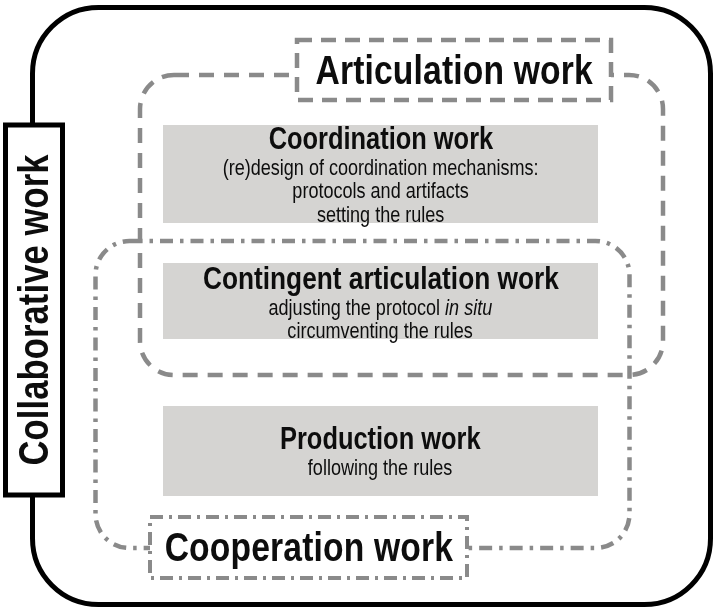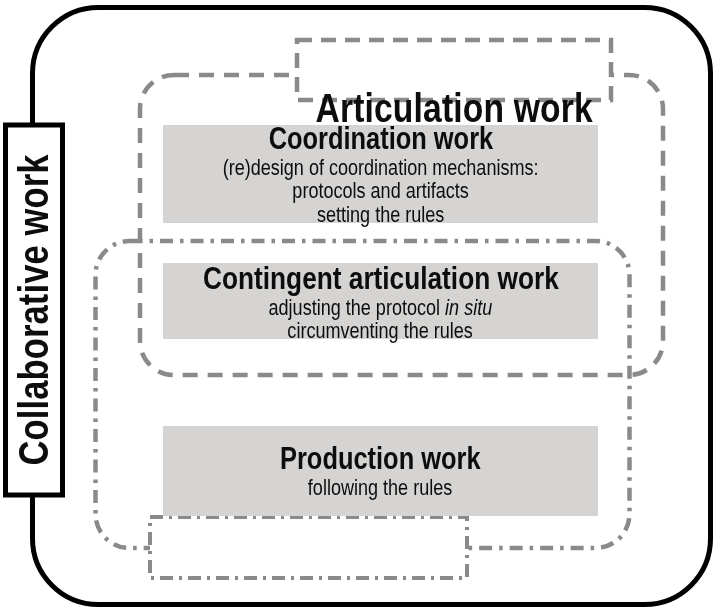--- a/index.html
+++ b/index.html
@@ -44,38 +44,41 @@
 
     <rect x="150" y="517" width="317" height="61" fill="#ffffff" stroke="#8a8a8a" stroke-width="4" stroke-dasharray="13 6 3 6"></rect>
 
     <rect x="5.5" y="125" width="57" height="370" fill="#ffffff" stroke="#000000" stroke-width="5"></rect>
   </svg>
 
   <div class="abs rot-label" style="left:5px; top:125px; width:58px; height:370px;">
     <span class="cond outer-label" style="font-size:42px;">Collaborative work</span>
   </div>
 
-  <div class="abs" style="left:297px; top:40px; width:314px; height:60px;margin-top:38px;">
+  <div class="abs" style="left:297px; top:40px; width:314px; height:60px;">
     <span class="cond outer-label">Articulation work</span>
   </div>
 
   <div class="abs col graybox" style="left:163px; top:125px; width:435px; height:98px;">
     <span class="cond box-title">Coordination work</span>
     <span class="cond box-sub">(re)design of coordination mechanisms:</span>
     <span class="cond box-sub">protocols and artifacts</span>
     <span class="cond box-sub">setting the rules</span>
   </div>
 
   <div class="abs col graybox" style="left:163px; top:263px; width:435px; height:76px;">
     <span class="cond box-title-lg">Contingent articulation work</span>
     <span class="cond box-sub">
       <span>adjusting the protocol</span><span class="it gap-left">in situ</span>
     </span>
     <span class="cond box-sub">circumventing the rules</span>
   </div>
 
-  <div class="abs col graybox" style="left:163px; top:426px; width:435px; height:90px;">
+  <div class="abs col graybox" style="left:163px; top:406px; width:435px; height:90px;">
     <span class="cond box-title">Production work</span>
     <span class="cond box-sub">following the rules</span>
   </div>
 
+  <div class="abs" style="left:150px; top:517px; width:317px; height:61px;">
+    <span class="cond outer-label">Cooperation work</span>
+  </div>
 
 </div>
 
 </body></html>

